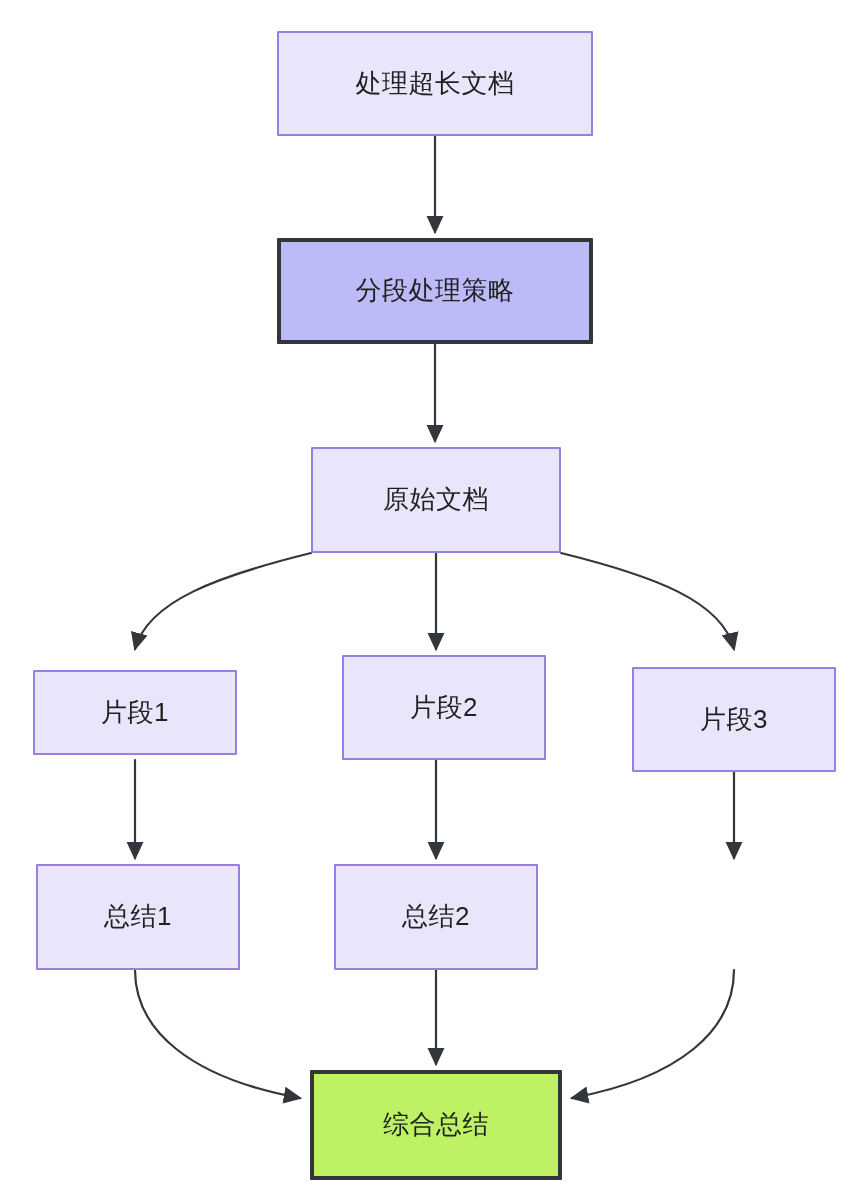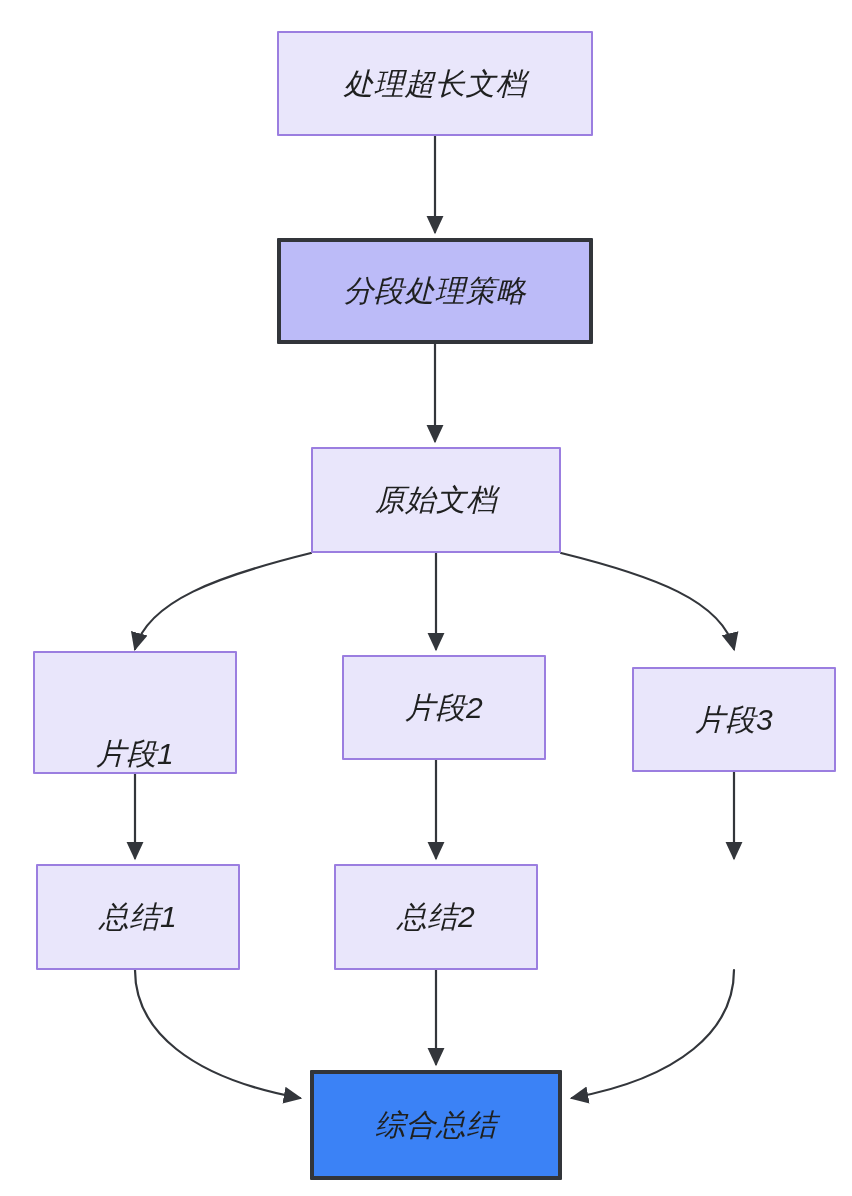--- a/index.html
+++ b/index.html
@@ -29,47 +29,46 @@
   }
   .node {
     position: absolute;
     box-sizing: border-box;
     display: flex;
     align-items: center;
     justify-content: center;
     text-align: center;
   }
   .node-label {
-    font-size: 30px;
+    font-size: 26px;
     line-height: 1.2;
     color: #1f2020;
     letter-spacing: 0.5px;
     white-space: nowrap;
-    font-style: italic;
   }
   .node.light {
     background: #e9e6fb;
     border: 2px solid #9b7ee0;
     border-radius: 1px;
   }
   .node.accent {
     background: #bcbbf8;
     border: 4px solid #32353a;
     border-radius: 1px;
   }
   .node.success {
-    background: #3b82f6;
+    background: #bef264;
     border: 4px solid #32353a;
     border-radius: 1px;
   }
   
   #node-longdoc   { left: 277px; top: 31px;   width: 316px; height: 105px; }
   #node-strategy  { left: 277px; top: 238px;  width: 316px; height: 106px; }
   #node-source    { left: 311px; top: 447px;  width: 250px; height: 106px; }
-  #node-chunk-1   { left: 33px;  top: 651px;  width: 204px; height: 123px; align-items: flex-end; }
+  #node-chunk-1   { left: 33px;  top: 670px;  width: 204px; height: 85px; }
   #node-chunk-2   { left: 334px; top: 655px;  width: 204px; height: 105px; margin-left: 8px; }
   #node-chunk-3   { left: 632px; top: 655px;  width: 204px; height: 105px; margin-top: 12px; }
   #node-summary-1 { left: 36px;  top: 864px;  width: 204px; height: 106px; }
   #node-summary-2 { left: 334px; top: 864px;  width: 204px; height: 106px; text-align: center; }
   #node-summary-3 { left: 632px; top: 864px;  width: 204px; height: 106px; }
   #node-final     { left: 310px; top: 1070px; width: 252px; height: 110px; }
 </style>
 </head>
 <body>
 

